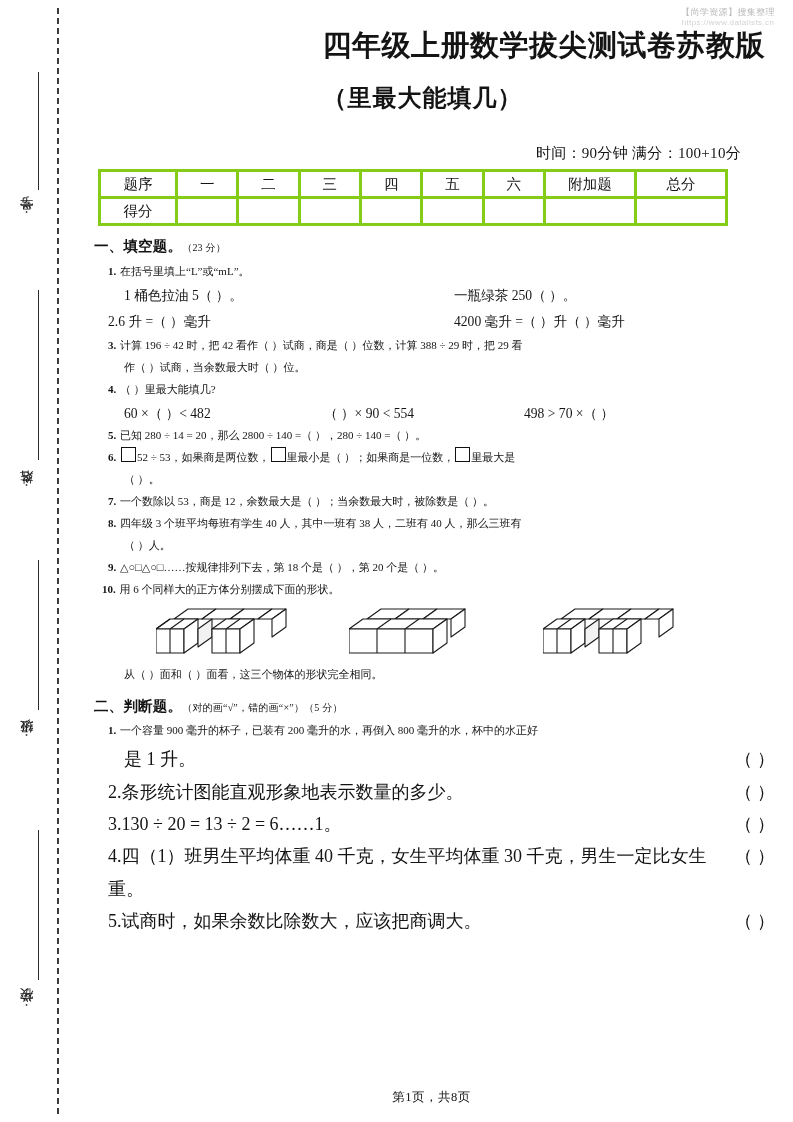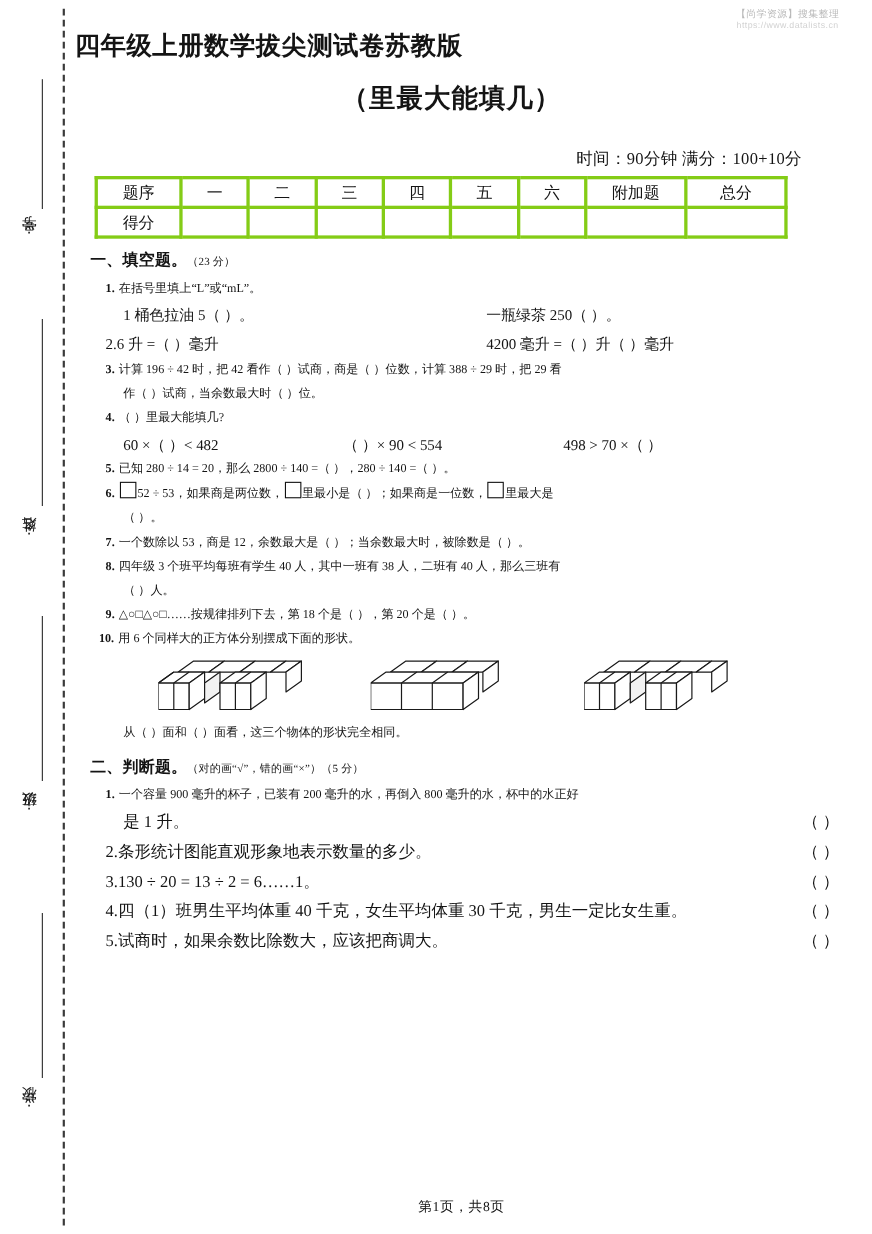--- a/index.html
+++ b/index.html
@@ -44,40 +44,40 @@
     text-orientation: upright;
     transform: rotate(180deg);
     white-space: nowrap;
     color: #1b1b1b;
     font-family: "Liberation Sans", "DejaVu Sans", sans-serif;
   }
 
   
   #sheet {
     position: absolute;
-    left: 58px; top: 0;
+    left: 70px; top: 0;
     width: 723px; height: 1122px;
   }
 
   #watermark {
     position: absolute;
     right: 18px; top: 6px;
     text-align: center;
     color: #b9b9b9;
     font-size: 9px;
     line-height: 1.35;
     font-family: "Liberation Sans", "DejaVu Sans", sans-serif;
     letter-spacing: 0.4px;
   }
   #watermark .wm-url { color: #d2d2d2; font-size: 8px; }
 
   #title-main {
     margin: 26px 28px 0 10px;
-    text-align: left;
-    font-size: 23px;
+    text-align: right;
+    font-size: 29px;
     font-weight: bold;
     letter-spacing: 0.5px;
     font-family: Liberation Serif, serif;
   }
   #title-sub {
     margin: 16px 28px 0 10px;
     text-align: center;
     font-size: 24px;
     font-weight: bold;
     letter-spacing: 1px;
@@ -155,21 +155,21 @@
     display: inline-block;
     width: 13px; height: 13px;
     border: 1.3px solid #111;
     vertical-align: -1px;
     margin: 0 1px;
   }
 
   .tf-row {
     display: flex;
     align-items: baseline;
-    font-size: 15px;
+    font-size: 18px;
     line-height: 1.8;
     padding-left: 14px;
   }
   .tf-row .txt { flex: 1; }
   .tf-row .paren { width: 54px; text-align: right; flex: none; }
 
   
   #cubes {
     display: flex;
     justify-content: space-around;

